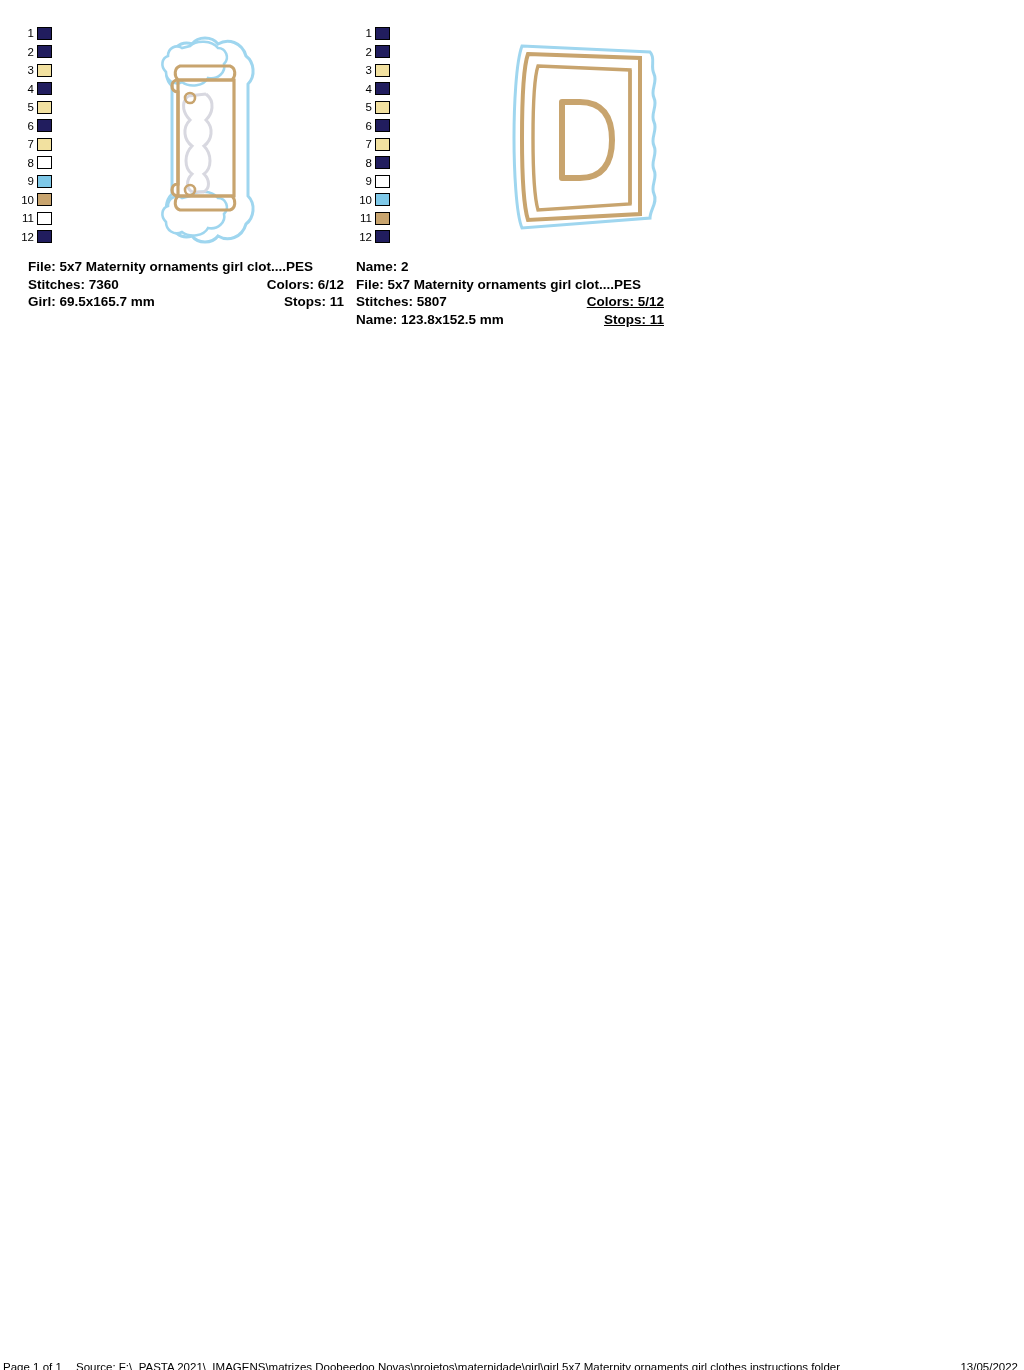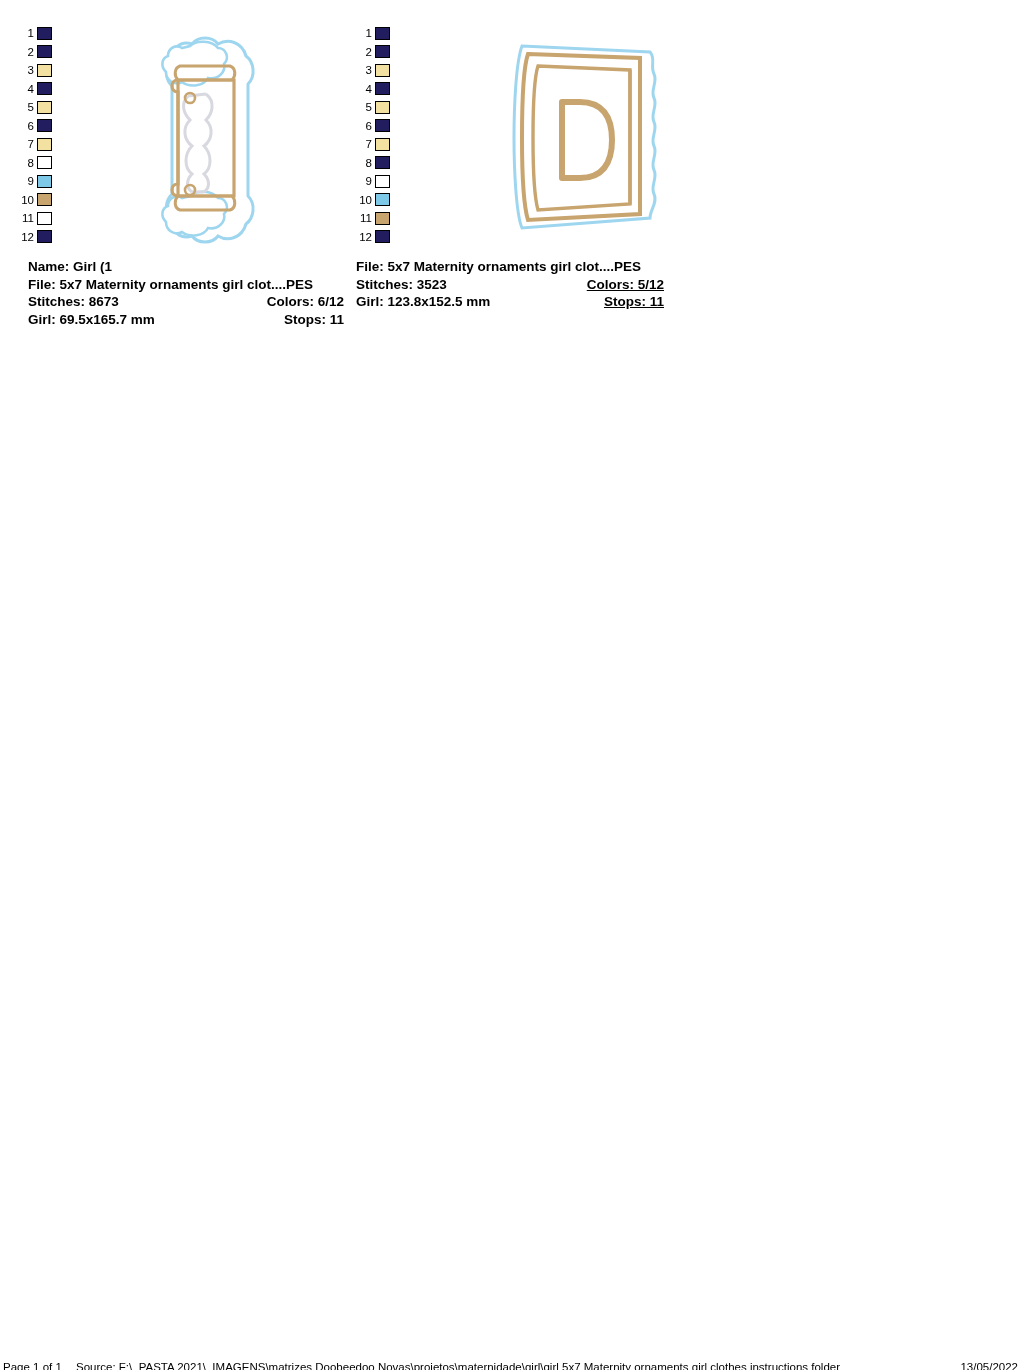--- a/index.html
+++ b/index.html
@@ -195,27 +195,24 @@
           <path d="M126 174 L138 174" fill="none" stroke="#d8d8e0" stroke-width="3"></path>
 
           <circle cx="124" cy="80" r="5" fill="none" stroke="#c8a46e" stroke-width="2.6"></circle>
           <circle cx="124" cy="172" r="5" fill="none" stroke="#c8a46e" stroke-width="2.6"></circle>
         </g>
       </svg>
     </div>
 
     <div class="info">
       <div class="line">
-        <span>Name: Girl  (1</span>
-      </div>
-      <div class="line">
         <span>File: 5x7 Maternity ornaments girl clot....PES</span>
       </div>
       <div class="line">
-        <span>Stitches: 8673</span>
+        <span>Stitches: 7360</span>
         <span class="right">Colors: 6/12</span>
       </div>
       <div class="line">
         <span>Girl: 69.5x165.7 mm</span>
         <span class="right">Stops: 11</span>
       </div>
     </div>
   </div>
 
   <div class="design" id="design-2">
@@ -295,28 +292,31 @@
 
           <path d="M226 52 L226 186" fill="none" stroke="#c8a46e" stroke-width="3.4"></path>
 
           <path d="M158 84 L158 160 L176 160 C198 160 208 146 208 122 C208 98 198 84 176 84 Z" fill="none" stroke="#c8a46e" stroke-width="6" stroke-linejoin="round"></path>
         </g>
       </svg>
     </div>
 
     <div class="info">
       <div class="line">
+        <span>Name: 2</span>
+      </div>
+      <div class="line">
         <span>File: 5x7 Maternity ornaments girl clot....PES</span>
       </div>
       <div class="line">
-        <span>Stitches: 3523</span>
+        <span>Stitches: 5807</span>
         <span class="right">Colors: 5/12</span>
       </div>
       <div class="line">
-        <span>Girl: 123.8x152.5 mm</span>
+        <span>Name: 123.8x152.5 mm</span>
         <span class="right">Stops: 11</span>
       </div>
     </div>
   </div>
 
   <div class="footer">
     <span class="page-label">Page 1 of 1</span>
     <span class="source">Source: F:\_PASTA 2021\_IMAGENS\matrizes Doobeedoo Novas\projetos\maternidade\girl\girl 5x7 Maternity ornaments girl clothes instructions folder</span>
     <span class="date">13/05/2022</span>
   </div>

